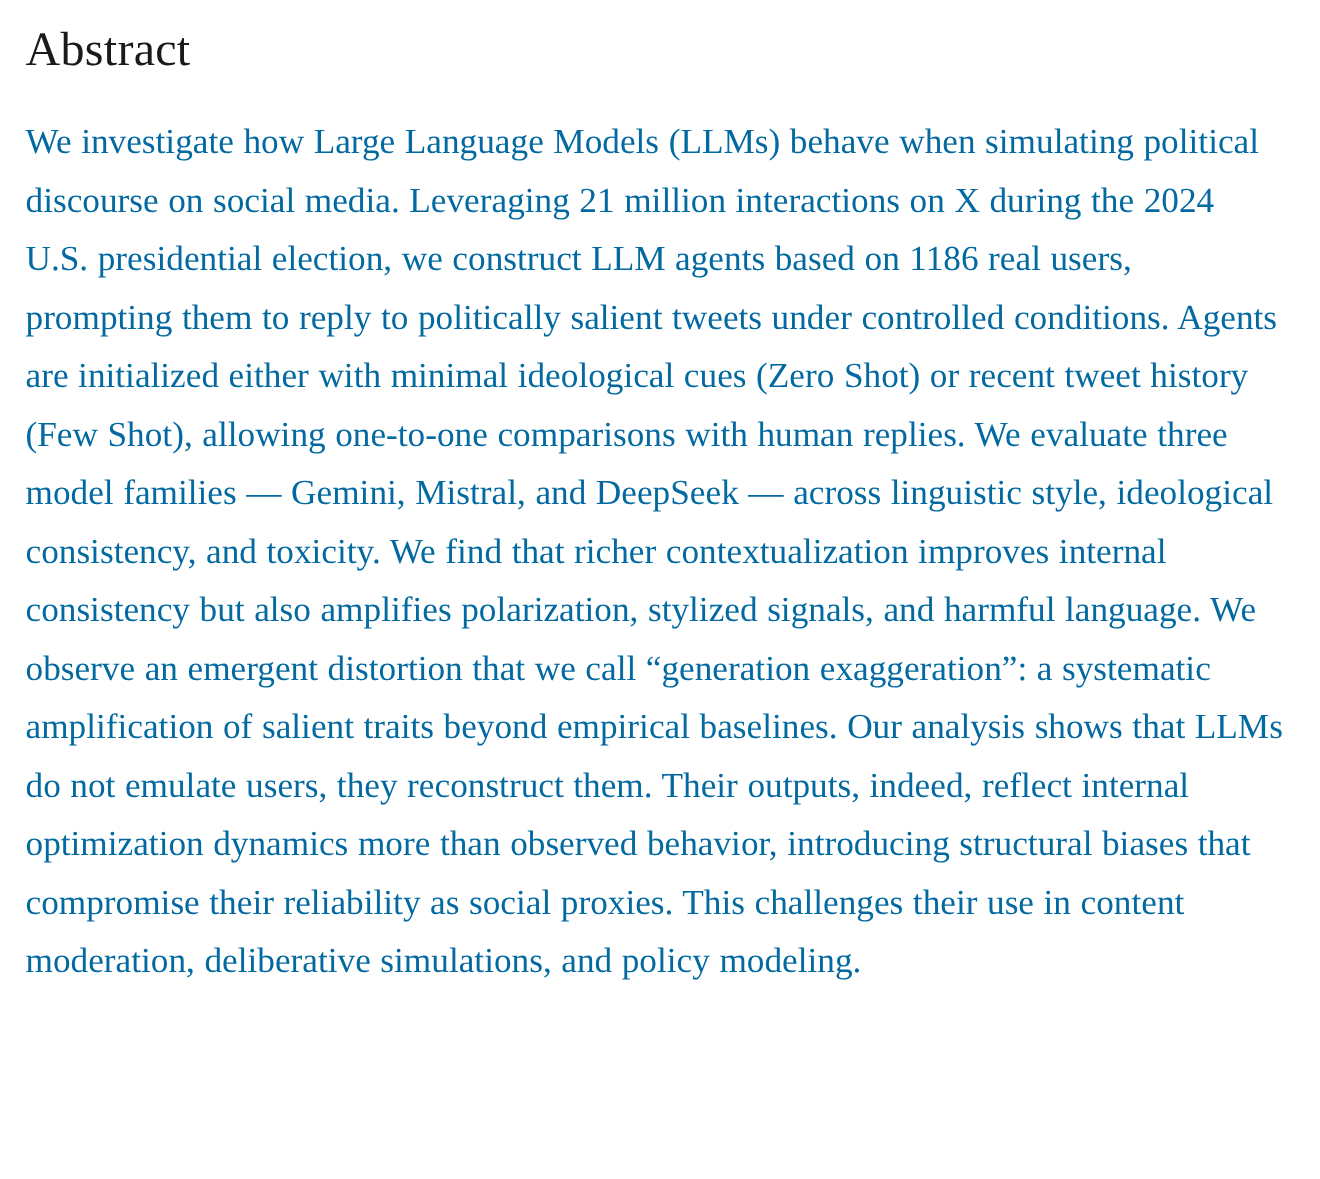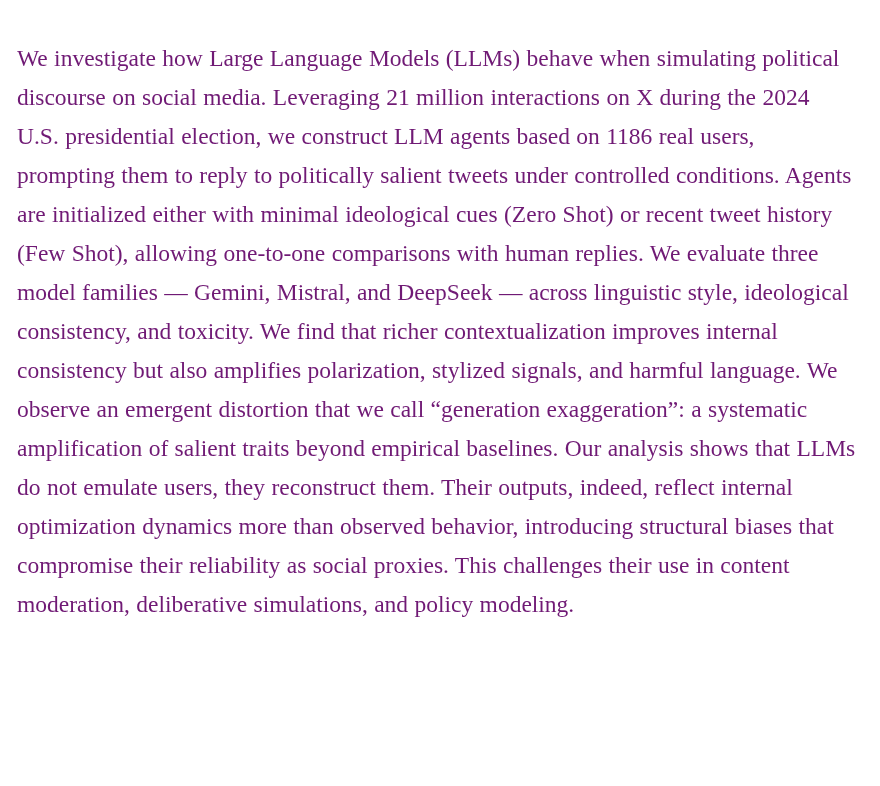--- a/index.html
+++ b/index.html
@@ -21,26 +21,27 @@
     font-weight: 400;
     color: #1a1a1a;
     margin: 0;
     line-height: 1.15;
     letter-spacing: 0.2px;
   }
   .abstract-paragraph {
     font-family: "Liberation Serif", "DejaVu Serif", serif;
     font-size: 23.5px;
     font-weight: 400;
-    color: #701a75;
+    color: #0369a1;
     line-height: 39px;
     margin: 25px 0 0 0;
     max-width: 840px;
     text-align: left;
     word-spacing: 0.5px;
   }
 </style>
 </head>
 <body>
 
 <div class="abstract-section">
+  <h1 class="abstract-heading">Abstract</h1>
   <p class="abstract-paragraph">We investigate how Large Language Models (LLMs) behave when simulating political discourse on social media. Leveraging 21 million interactions on X during the 2024 U.S. presidential election, we construct LLM agents based on 1186 real users, prompting them to reply to politically salient tweets under controlled conditions. Agents are initialized either with minimal ideological cues (Zero Shot) or recent tweet history (Few Shot), allowing one-to-one comparisons with human replies. We evaluate three model families — Gemini, Mistral, and DeepSeek — across linguistic style, ideological consistency, and toxicity. We find that richer contextualization improves internal consistency but also amplifies polarization, stylized signals, and harmful language. We observe an emergent distortion that we call “generation exaggeration”: a systematic amplification of salient traits beyond empirical baselines. Our analysis shows that LLMs do not emulate users, they reconstruct them. Their outputs, indeed, reflect internal optimization dynamics more than observed behavior, introducing structural biases that compromise their reliability as social proxies. This challenges their use in content moderation, deliberative simulations, and policy modeling.</p>
 </div>
 
 </body></html>

